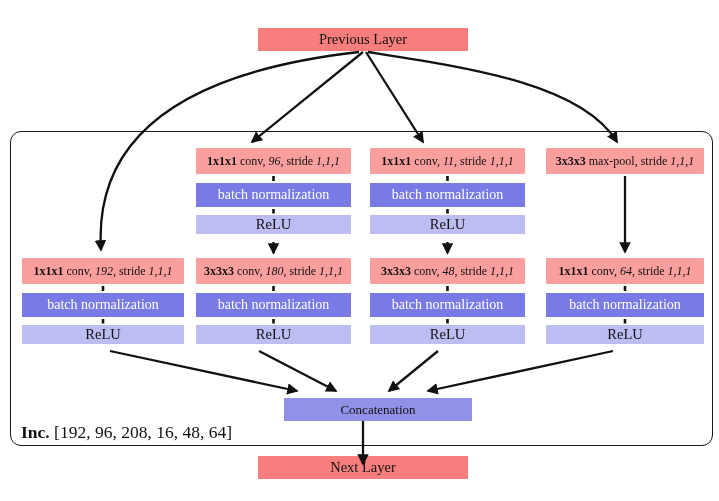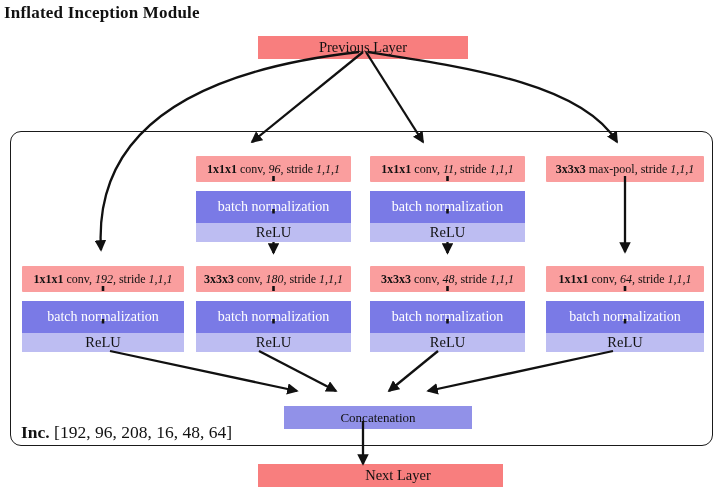--- a/index.html
+++ b/index.html
@@ -7,47 +7,46 @@
     position:relative;width:719px;height:501px;background:#fff;overflow:hidden;
     font-family:"Liberation Serif","DejaVu Serif",serif;color:#111;
   }
   .title{position:absolute;left:4px;top:3px;font-size:17px;font-weight:700;letter-spacing:.2px;}
   .outer-rect{
     position:absolute;left:10px;top:131px;width:701px;height:313px;
     border:1.6px solid #1a1a1a;border-radius:11px;background:transparent;z-index:1;
   }
   .box{
     position:absolute;display:flex;align-items:center;justify-content:center;
-    text-align:right;z-index:2;white-space:pre;margin-top:8px;
+    text-align:right;z-index:2;white-space:pre;
   }
   .salmon{background:var(--salmon);height:23px;width:210px;left:258px;font-size:14.5px;}
   .conv{background:var(--pink);height:26px;border-radius:1px;font-size:12px;}
-  .bn{background:var(--bn);height:32px;color:#fff;font-size:14px;}
+  .bn{background:var(--bn);height:24px;color:#fff;font-size:14px;}
   .relu{background:var(--relu);height:19px;font-size:14.5px;}
   .concat{background:var(--concat);left:284px;top:398px;width:188px;height:23px;font-size:13px;}
   .b{font-weight:700;}
   .i{font-style:italic;}
   .inc{position:absolute;left:21px;top:422px;font-size:17.5px;z-index:2;}
   .inc .b{font-size:17.5px;}
   svg.arrows{position:absolute;left:0;top:0;z-index:5;pointer-events:none;}
   
   .c1{left:22px;width:162px;}
   .c2{left:196px;width:155px;}
   .c3{left:370px;width:155px;}
   .c4{left:546px;width:158px;}
   .r-conv1{top:148px;} .r-bn1{top:183px;} .r-relu1{top:215px;}
   .r-conv2{top:258px;} .r-bn2{top:293px;} .r-relu2{top:325px;}
-  .prev{top:28px;} .next{top:456px;padding-left:35px;}
+  .prev{top:28px;} .next{top:456px;}
 </style>
 </head>
 <body>
 
 <div class="canvas">
 
-  <div class="title">Inflated Inception Module</div>
 
   <div class="box salmon prev">Previous Layer</div>
 
   <div class="outer-rect"></div>
 
   <div class="box conv c2 r-conv1"><span class="b">1x1x1</span><span> conv, </span><span class="i">96</span><span>, stride </span><span class="i">1,1,1</span></div>
   <div class="box bn c2 r-bn1">batch normalization</div>
   <div class="box relu c2 r-relu1">ReLU</div>
 
   <div class="box conv c3 r-conv1"><span class="b">1x1x1</span><span> conv, </span><span class="i">11</span><span>, stride </span><span class="i">1,1,1</span></div>

